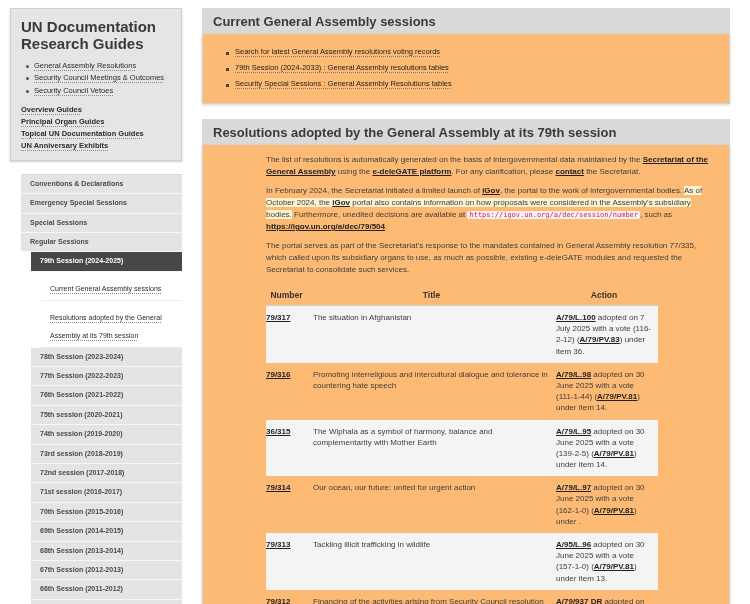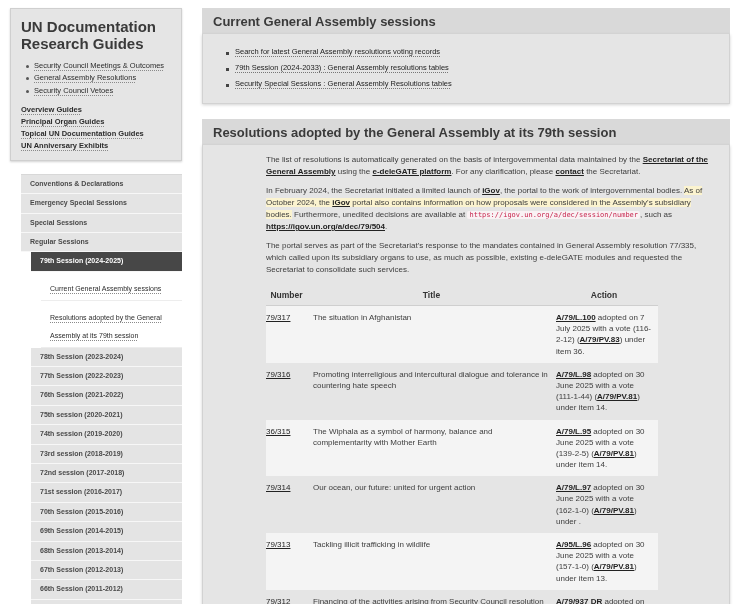--- a/index.html
+++ b/index.html
@@ -25,51 +25,51 @@
   .nav-item.active { background:#474747; color:#fff; }
   .nav-sub { background:#fff; margin-left:20px; border-bottom:1px solid #ededed; padding:5px 6px 5px 9px; }
   .nav-sub a { font-size:7px; font-weight:normal; color:#2b2b2b; line-height:1.5;
     text-decoration:underline dotted #8a8a8a; text-underline-offset:2px; }
 
   
   .main { position:absolute; left:202px; top:8px; width:528px; }
   .panel { margin-bottom:15px; }
   .panel-title { background:#d9d9d9; color:#3a3a3a; font-size:13px; font-weight:bold;
     padding:6px 11px 5px 11px; }
-  .panel-body { background:#e5e5e5; border:1px solid #d2d2d2; border-top:none;
+  .panel-body { background:#fdba74; border:1px solid #d2d2d2; border-top:none;
     box-shadow:0 1px 3px rgba(0,0,0,.18); }
 
   .bullet-links { list-style:none; padding:10px 14px 11px 22px; }
   .bullet-links li { font-size:7.5px; line-height:1.6; padding:2px 0 2px 10px; position:relative; color:#222; }
   .bullet-links li::before { content:""; position:absolute; left:1px; top:8px; width:3px; height:3px; background:#444; }
   .bullet-links a { color:#222; text-decoration:underline dotted #777; text-underline-offset:2px; }
 
   .res-body { padding:9px 20px 0 63px; }
   .res-body p { font-size:8px; line-height:1.5; color:#3d3d3d; margin-bottom:7px; max-width:447px; }
   .lnk { font-weight:bold; text-decoration:underline; text-underline-offset:1px; color:#222; }
   .hl { background:#fbf3cf; }
   .code { font-family:"DejaVu Sans Mono","Liberation Mono",monospace; font-size:7px;
     color:#c7254e; background:#f9f2f4; border-radius:2px; padding:0 2px; }
 
   table.res { border-collapse:collapse; margin-top:9px; width:392px; table-layout:fixed; }
   table.res th { text-align:center; font-size:8.5px; color:#333; padding:5px 6px 5px 0; border-bottom:1px solid #cfcfcf; }
   table.res col.c-num { width:47px; } table.res col.c-title { width:243px; } table.res col.c-act { width:102px; }
   table.res td { vertical-align:top; font-size:8px; line-height:1.4; color:#3d3d3d; padding:6px 6px 6px 0; }
   table.res tbody tr:nth-child(odd) { background:#f4f4f4; }
-  td .num { font-weight:normal; text-decoration:underline; color:#222;margin-top:39px; }
+  td .num { font-weight:bold; text-decoration:underline; color:#222;margin-top:39px; }
 </style>
 </head>
 <body>
 
 <aside class="sidebar">
   <div class="side-header">
     <div class="side-title">UN Documentation Research Guides</div>
     <ul class="side-links">
+        <li><a>General Assembly Resolutions</a></li>
         <li><a>Security Council Meetings &amp; Outcomes</a></li>
-        <li><a>General Assembly Resolutions</a></li>
         <li><a>Security Council Vetoes</a></li>
       </ul>
     <div class="side-guides">
         <a>Overview Guides</a>
         <a>Principal Organ Guides</a>
         <a>Topical UN Documentation Guides</a>
         <a>UN Anniversary Exhibits</a>
       </div>
   </div>
   <nav class="side-nav">

